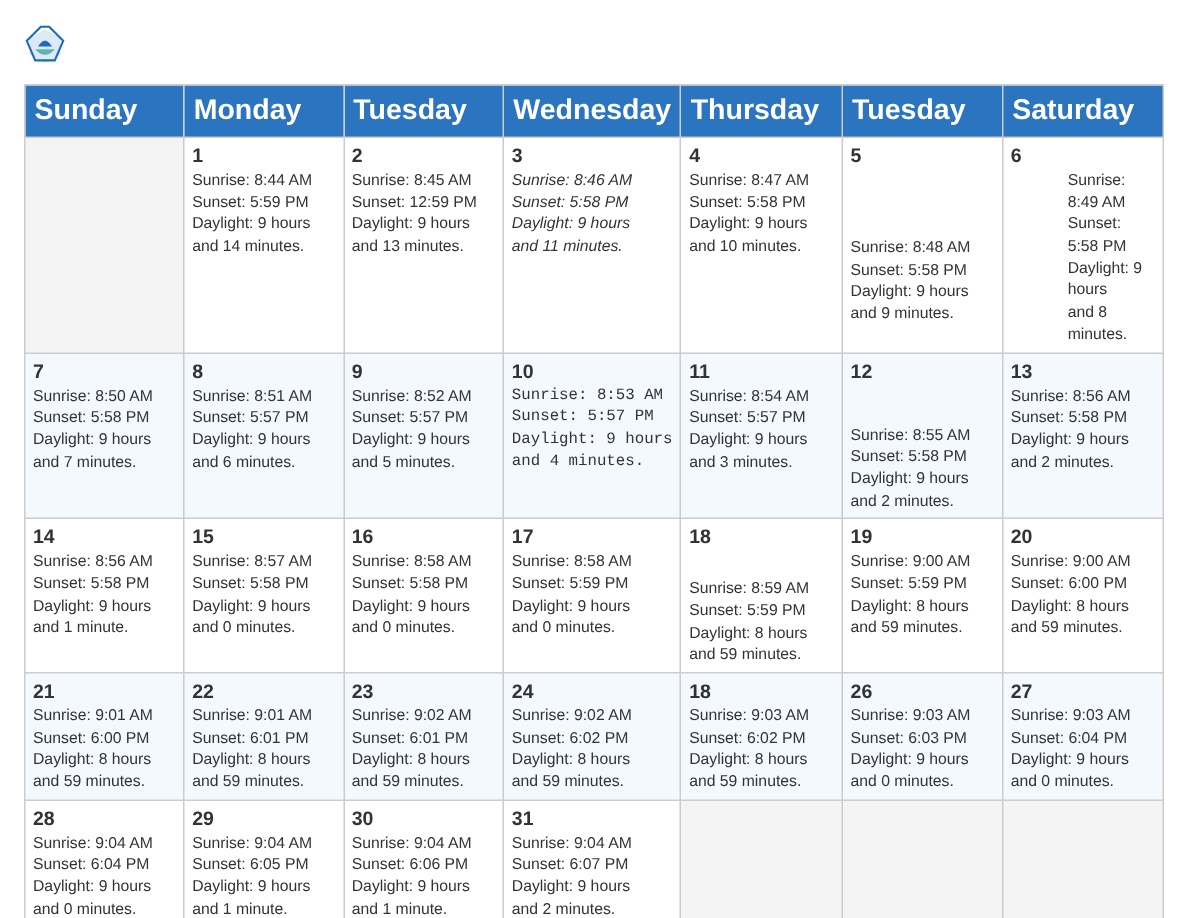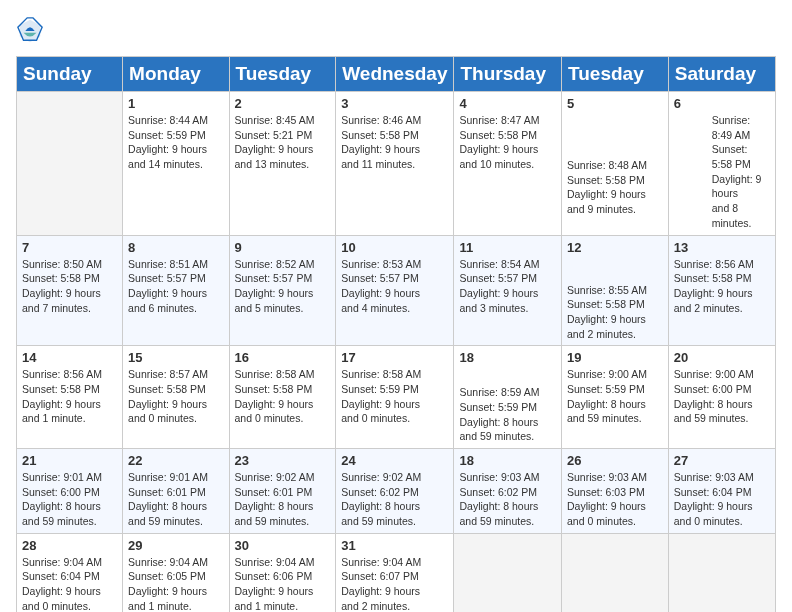--- a/index.html
+++ b/index.html
@@ -130,27 +130,27 @@
         <td>
           <div class="day-number">1</div>
           <div class="day-info" style="white-space: pre-line;">Sunrise: 8:44 AM
 Sunset: 5:59 PM
 Daylight: 9 hours
 and 14 minutes.</div>
         </td>
         <td>
           <div class="day-number">2</div>
           <div class="day-info" style="white-space: pre-line;">Sunrise: 8:45 AM
-Sunset: 5:21 PM
+Sunset: 12:59 PM
 Daylight: 9 hours
 and 13 minutes.</div>
         </td>
         <td>
           <div class="day-number">3</div>
-          <div class="day-info" style="white-space: pre-line;">Sunrise: 8:46 AM
+          <div class="day-info" style="white-space: pre-line; font-style: italic;">Sunrise: 8:46 AM
 Sunset: 5:58 PM
 Daylight: 9 hours
 and 11 minutes.</div>
         </td>
         <td>
           <div class="day-number">4</div>
           <div class="day-info" style="white-space: pre-line;">Sunrise: 8:47 AM
 Sunset: 5:58 PM
 Daylight: 9 hours
 and 10 minutes.</div>
@@ -187,21 +187,21 @@
         </td>
         <td>
           <div class="day-number">9</div>
           <div class="day-info" style="white-space: pre-line;">Sunrise: 8:52 AM
 Sunset: 5:57 PM
 Daylight: 9 hours
 and 5 minutes.</div>
         </td>
         <td>
           <div class="day-number">10</div>
-          <div class="day-info" style="white-space: pre-line;">Sunrise: 8:53 AM
+          <div class="day-info" style="white-space: pre-line; font-family: Liberation Mono, monospace;">Sunrise: 8:53 AM
 Sunset: 5:57 PM
 Daylight: 9 hours
 and 4 minutes.</div>
         </td>
         <td>
           <div class="day-number">11</div>
           <div class="day-info" style="white-space: pre-line;">Sunrise: 8:54 AM
 Sunset: 5:57 PM
 Daylight: 9 hours
 and 3 minutes.</div>

